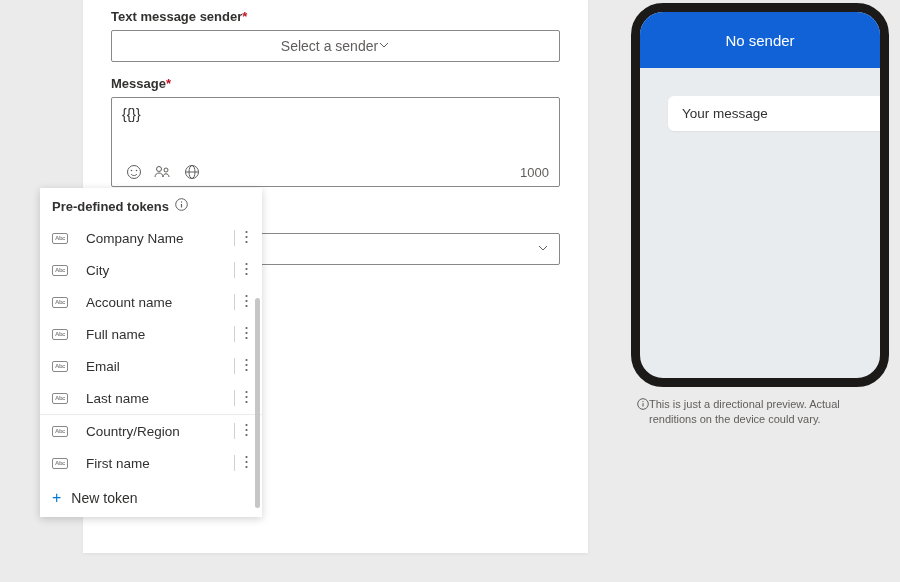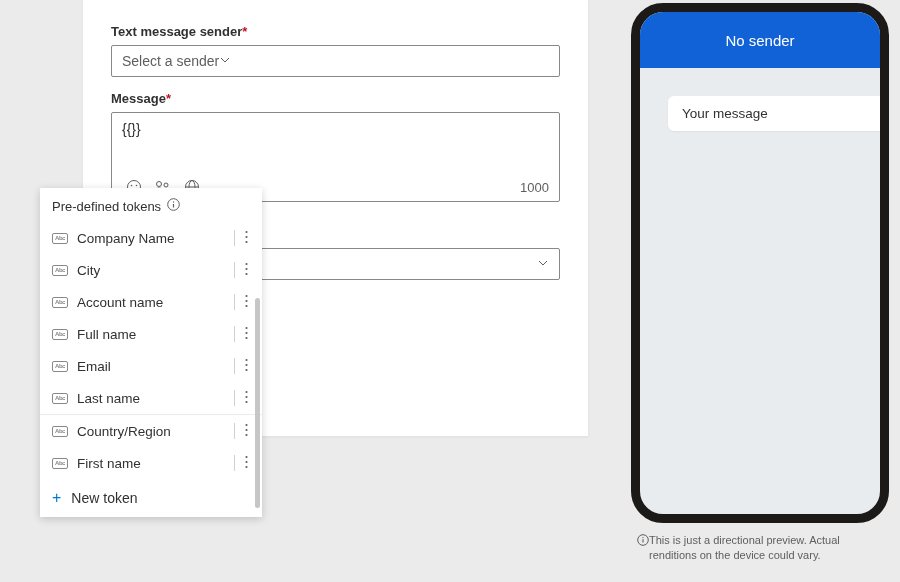--- a/index.html
+++ b/index.html
@@ -3,30 +3,30 @@
   <meta charset="utf-8">
   <style>
     * { box-sizing: border-box; margin: 0; padding: 0; font-family: 'Segoe UI', sans-serif; }
     body { background: #ebebeb; width: 900px; height: 582px; overflow: hidden; position: relative; }
 
     .form-panel {
       position: absolute;
       left: 83px;
       top: 0;
       width: 505px;
-      height: 436px;
+      height: 553px;
       background: #fff;
-      padding: 24px 28px;
+      padding: 9px 28px;
       box-shadow: 0 1px 3px rgba(0,0,0,0.06);
     }
     .field-label { font-size: 13px; font-weight: 600; color: #323130; margin-bottom: 6px; }
     .required { color: #c50f1f; }
     .select-box {
       width: 100%; height: 32px; border: 1px solid #8a8886; border-radius: 2px;
-      padding: 0 10px; display: flex; align-items: center; justify-content: flex-start;
+      padding: 0 10px; display: flex; align-items: center; justify-content: center;
       background: #fff; cursor: pointer;
     }
     .select-placeholder { color: #605e5c; font-size: 14px; }
     .chevron { color: #605e5c; }
     .field-group { margin-bottom: 14px; }
 
     .message-box {
       width: 100%; height: 90px; border: 1px solid #8a8886; border-radius: 2px;
       background: #fff; position: relative; padding: 8px 10px;
     }
@@ -50,30 +50,30 @@
       left: 40px;
       top: 188px;
       width: 222px;
       background: #fff;
       box-shadow: 0 2px 8px rgba(0,0,0,0.18);
       z-index: 10;
     }
     .tokens-header {
       padding: 10px 12px 8px;
       display: flex; align-items: center; gap: 6px;
-      font-size: 13px; font-weight: 400; color: #323130;
+      font-size: 13px; font-weight: 700; color: #323130;
     }
     .info-icon { color: #605e5c; }
     .token-list { position: relative; }
     .token-item {
       height: 32px; padding: 0 12px;
       display: flex; align-items: center; justify-content: space-between;
       cursor: pointer; font-size: 13.5px; color: #323130;
     }
-    .token-left { display: flex; align-items: center; gap: 9px; }
+    .token-left { display: flex; align-items: center; gap: 18px; }
     .token-type-icon {
       width: 16px; height: 11px; border: 1px solid #888; border-radius: 2px;
       display: flex; align-items: center; justify-content: center;
       font-size: 6px; color: #888; font-weight: bold; letter-spacing: -0.5px;
     }
     .token-right { display: flex; align-items: center; gap: 8px; color: #605e5c; }
     .token-divider { width: 1px; height: 16px; background: #d2d0ce; }
     .token-more { cursor: pointer; padding: 2px; }
     .token-separator { height: 1px; background: #edebe9; margin: 0; }
     .new-token-row {
@@ -82,21 +82,21 @@
       cursor: pointer; font-size: 14px; color: #323130;
     }
     .plus-icon { color: #0078d4; font-size: 16px; font-weight: 300; }
     .token-scrollbar {
       position: absolute; right: 2px; top: 76px; width: 5px; height: 210px;
       background: #c8c6c4; border-radius: 3px;
     }
 
     .phone-area { position: absolute; left: 631px; top: 3px; width: 258px; }
     .phone-frame {
-      width: 258px; height: 520px;
+      width: 258px; height: 384px;
       border: 9px solid #1b1a19; border-radius: 32px;
       background: #e8ecef; overflow: hidden; position: relative;
     }
     .phone-header {
       height: 56px; background: #1062d6; color: #fff;
       display: flex; align-items: center; justify-content: center;
       font-size: 15px;
     }
     .phone-body { padding: 28px; }
     .message-bubble {

